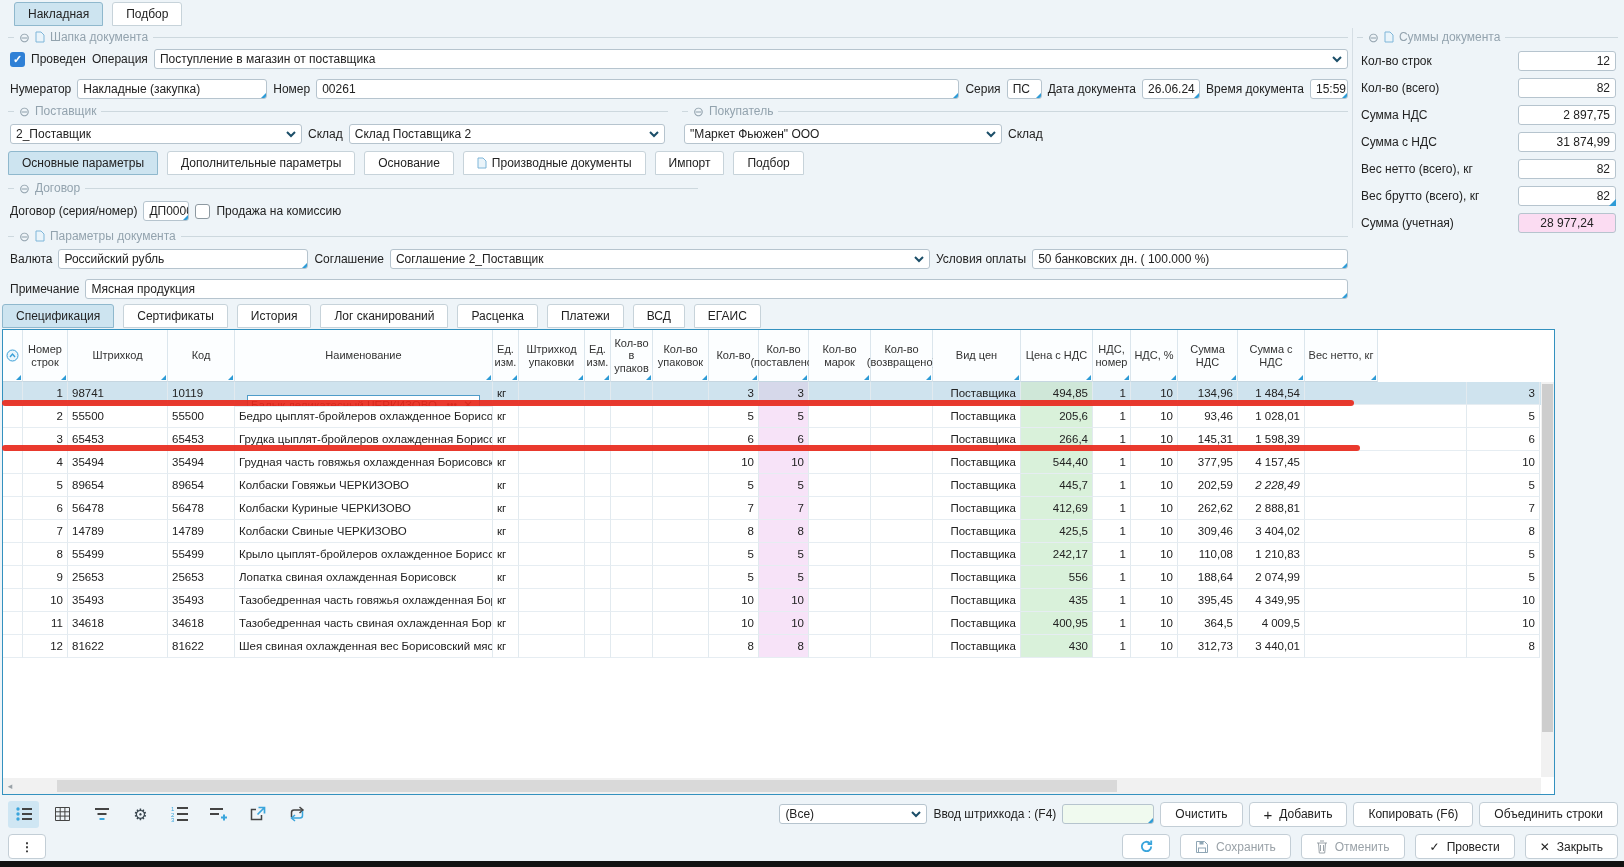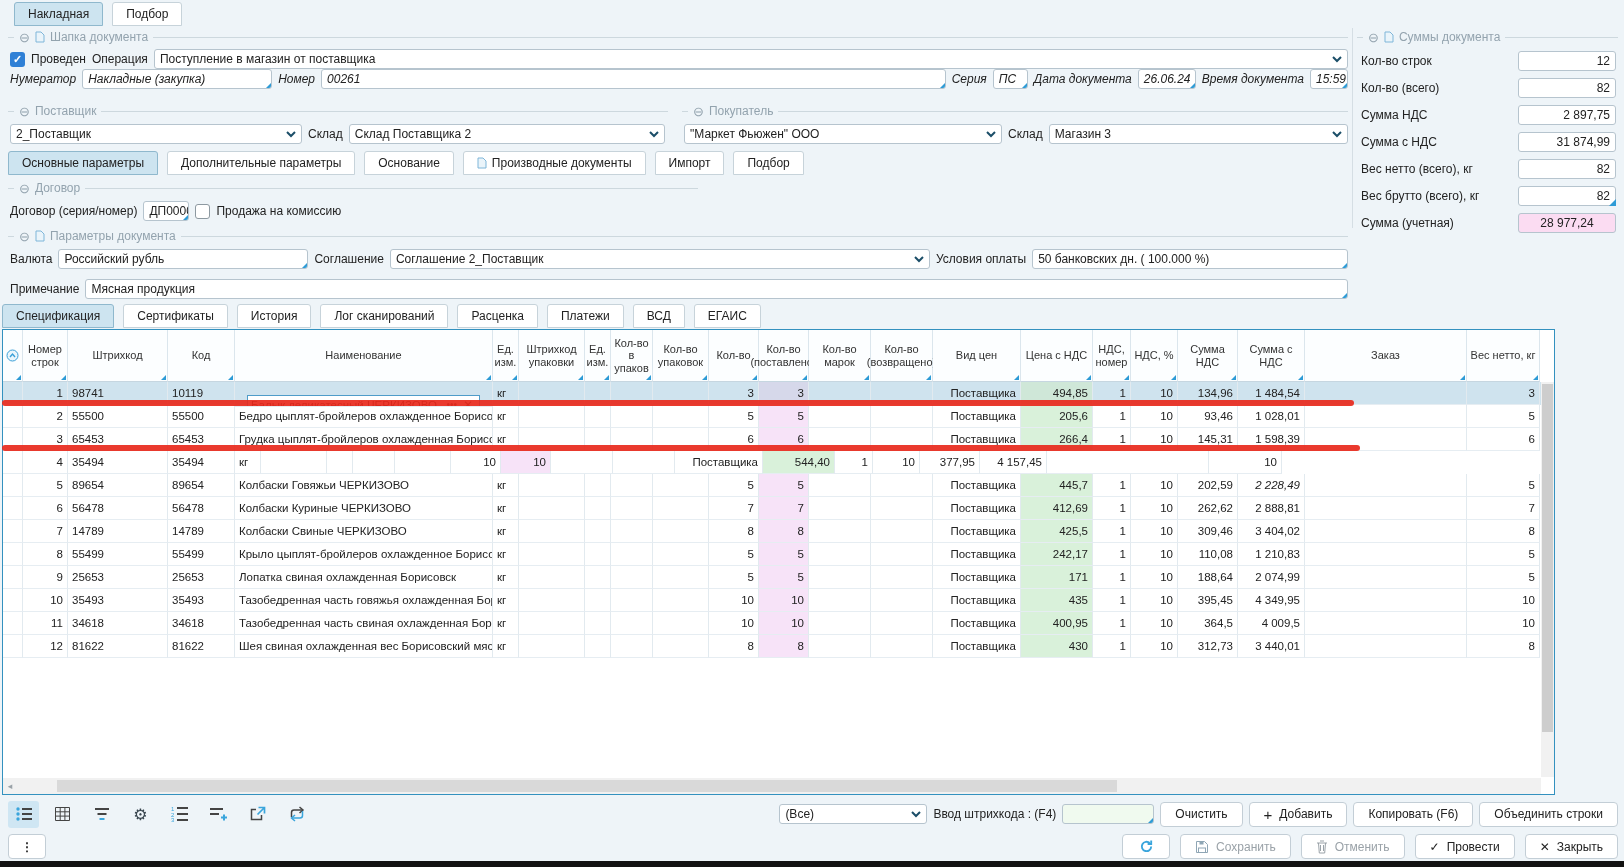--- a/index.html
+++ b/index.html
@@ -113,21 +113,21 @@
     <div class="fld" style="flex:1;">
       <span>Поступление в магазин от поставщика</span>
       <span class="chev">
           <svg width="10" height="7">
             <path d="M1 1l4 4 4-4" stroke="#1b4e68" stroke-width="2" fill="none"></path>
           </svg>
         </span>
     </div>
   </div>
 
-  <div class="row-band" style="top:67px; left:10px; width:1338px; height:24px;font-style:italic;">
+  <div class="row-band" style="top:77px; left:10px; width:1338px; height:24px;">
     <span class="lbl">Нумератор</span>
     <div class="fld fold" style="width:190px;">
         <span>Накладные (закупка)</span>
       </div>
     <span class="lbl">Номер</span>
     <div class="fld fold" style="flex:1;">
         <span>00261</span>
       </div>
     <span class="lbl">Серия</span>
     <div class="fld fold" style="width:35px;">
@@ -178,28 +178,20 @@
   <div class="row-band" style="top:122px; left:684px; width:664px; height:24px;">
     <div class="fld" style="width:318px;">
       <span>"Маркет Фьюжен" ООО</span>
       <span class="chev">
           <svg width="10" height="7">
             <path d="M1 1l4 4 4-4" stroke="#1b4e68" stroke-width="2" fill="none"></path>
           </svg>
         </span>
     </div>
     <span class="lbl">Склад</span>
-    <div class="fld" style="flex:1;">
-      <span>Магазин 3</span>
-      <span class="chev">
-          <svg width="10" height="7">
-            <path d="M1 1l4 4 4-4" stroke="#1b4e68" stroke-width="2" fill="none"></path>
-          </svg>
-        </span>
-    </div>
   </div>
 
   <div class="row-band" style="top:151px; left:8px;" id="param-tabs">
       <div class="tab active">
         <span>Основные параметры</span>
       </div>
       <div class="tab">
         <span>Дополнительные параметры</span>
       </div>
       <div class="tab">
@@ -359,21 +351,20 @@
         <div class="hcell" style="width: 50px; flex: 0 0 50px;">Кол-во</div>
         <div class="hcell" style="width: 50px; flex: 0 0 50px;">Кол-во (поставлено)</div>
         <div class="hcell" style="width: 62px; flex: 0 0 62px;">Кол-во марок</div>
         <div class="hcell" style="width: 62px; flex: 0 0 62px;">Кол-во (возвращено)</div>
         <div class="hcell" style="width: 88px; flex: 0 0 88px;">Вид цен</div>
         <div class="hcell" style="width: 72px; flex: 0 0 72px;">Цена с НДС</div>
         <div class="hcell" style="width: 38px; flex: 0 0 38px;">НДС, номер</div>
         <div class="hcell" style="width: 47px; flex: 0 0 47px;">НДС, %</div>
         <div class="hcell" style="width: 60px; flex: 0 0 60px;">Сумма НДС</div>
         <div class="hcell" style="width: 67px; flex: 0 0 67px;">Сумма с НДС</div>
-        <div class="hcell" style="width: 162px; flex: 0 0 162px;">Заказ</div>
         <div class="hcell" style="width: 73px; flex: 0 0 73px;">Вес нетто, кг</div>
       </div>
     <div id="tbody">
         <div class="trow selected">
           <div class="tcell" style="width: 20px; flex: 0 0 20px;"></div>
           <div class="tcell num" style="width: 45px; flex: 0 0 45px;">1</div>
           <div class="tcell" style="width: 100px; flex: 0 0 100px;">98741</div>
           <div class="tcell" style="width: 67px; flex: 0 0 67px;">10119</div>
           <div class="tcell" style="width: 258px; flex: 0 0 258px; padding: 12px;">
             <div class="editbox">
@@ -446,20 +437,21 @@
           <div class="tcell num" style="width: 60px; flex: 0 0 60px;">145,31</div>
           <div class="tcell num" style="width: 67px; flex: 0 0 67px;">1 598,39</div>
           <div class="tcell" style="width: 162px; flex: 0 0 162px;"></div>
           <div class="tcell num" style="width: 73px; flex: 0 0 73px;">6</div>
         </div>
         <div class="trow">
           <div class="tcell" style="width: 20px; flex: 0 0 20px;"></div>
           <div class="tcell num" style="width: 45px; flex: 0 0 45px;">4</div>
           <div class="tcell" style="width: 100px; flex: 0 0 100px;">35494</div>
           <div class="tcell" style="width: 67px; flex: 0 0 67px;">35494</div>
+          <div class="tcell" style="width: 258px; flex: 0 0 258px;">Грудная часть говяжья охлажденная Борисовск</div>
           <div class="tcell" style="width: 26px; flex: 0 0 26px;">кг</div>
           <div class="tcell" style="width: 66px; flex: 0 0 66px;"></div>
           <div class="tcell" style="width: 26px; flex: 0 0 26px;"></div>
           <div class="tcell" style="width: 42px; flex: 0 0 42px;"></div>
           <div class="tcell" style="width: 56px; flex: 0 0 56px;"></div>
           <div class="tcell num" style="width: 50px; flex: 0 0 50px;">10</div>
           <div class="tcell num qtydel" style="width: 50px; flex: 0 0 50px;">10</div>
           <div class="tcell" style="width: 62px; flex: 0 0 62px;"></div>
           <div class="tcell" style="width: 62px; flex: 0 0 62px;"></div>
           <div class="tcell num" style="width: 88px; flex: 0 0 88px;">Поставщика</div>
@@ -576,21 +568,21 @@
           <div class="tcell" style="width: 26px; flex: 0 0 26px;">кг</div>
           <div class="tcell" style="width: 66px; flex: 0 0 66px;"></div>
           <div class="tcell" style="width: 26px; flex: 0 0 26px;"></div>
           <div class="tcell" style="width: 42px; flex: 0 0 42px;"></div>
           <div class="tcell" style="width: 56px; flex: 0 0 56px;"></div>
           <div class="tcell num" style="width: 50px; flex: 0 0 50px;">5</div>
           <div class="tcell num qtydel" style="width: 50px; flex: 0 0 50px;">5</div>
           <div class="tcell" style="width: 62px; flex: 0 0 62px;"></div>
           <div class="tcell" style="width: 62px; flex: 0 0 62px;"></div>
           <div class="tcell num" style="width: 88px; flex: 0 0 88px;">Поставщика</div>
-          <div class="tcell num pricec" style="width: 72px; flex: 0 0 72px;">171</div>
+          <div class="tcell num pricec" style="width: 72px; flex: 0 0 72px;">556</div>
           <div class="tcell num" style="width: 38px; flex: 0 0 38px;">1</div>
           <div class="tcell num" style="width: 47px; flex: 0 0 47px;">10</div>
           <div class="tcell num" style="width: 60px; flex: 0 0 60px;">188,64</div>
           <div class="tcell num" style="width: 67px; flex: 0 0 67px;">2 074,99</div>
           <div class="tcell" style="width: 162px; flex: 0 0 162px;"></div>
           <div class="tcell num" style="width: 73px; flex: 0 0 73px;">5</div>
         </div>
         <div class="trow">
           <div class="tcell" style="width: 20px; flex: 0 0 20px;"></div>
           <div class="tcell num" style="width: 45px; flex: 0 0 45px;">10</div>

